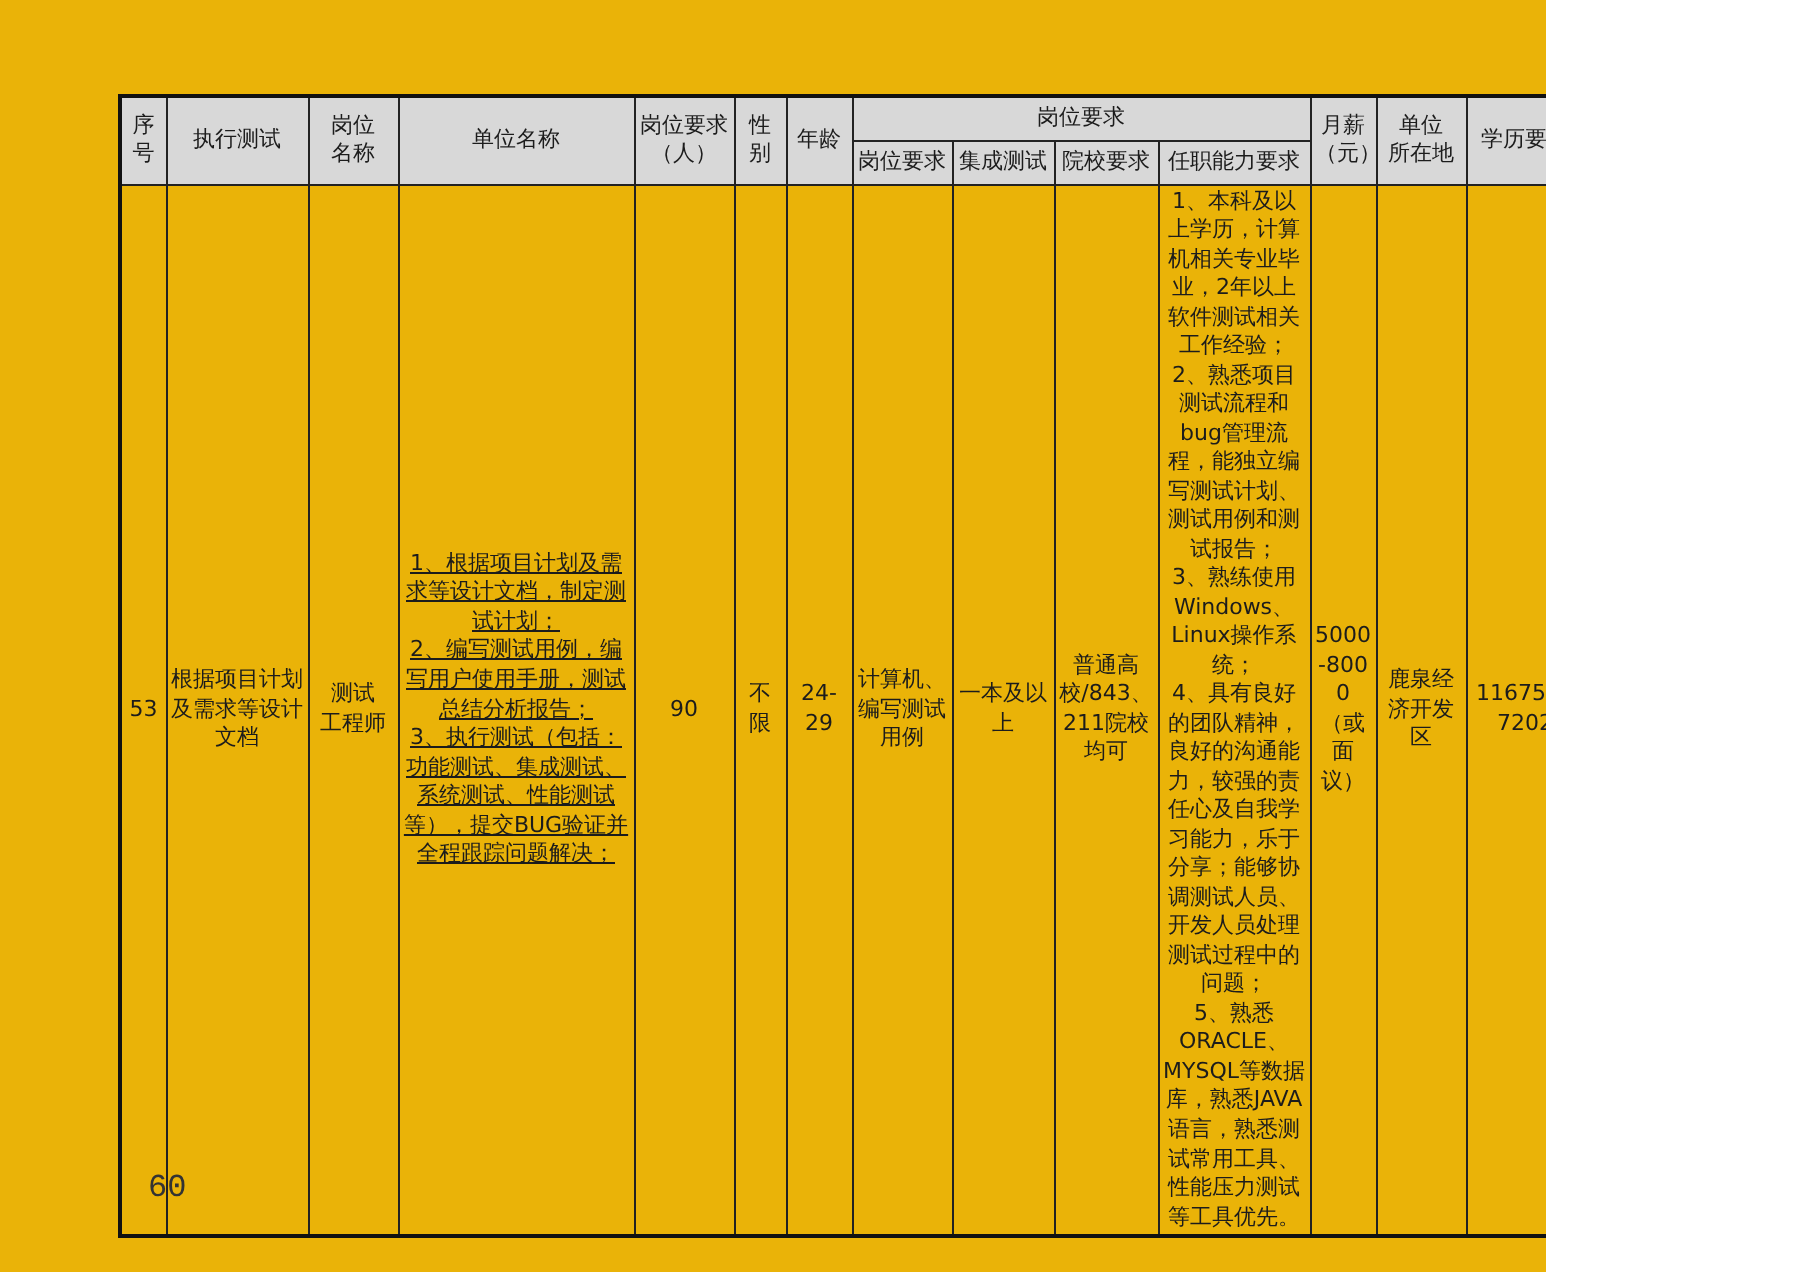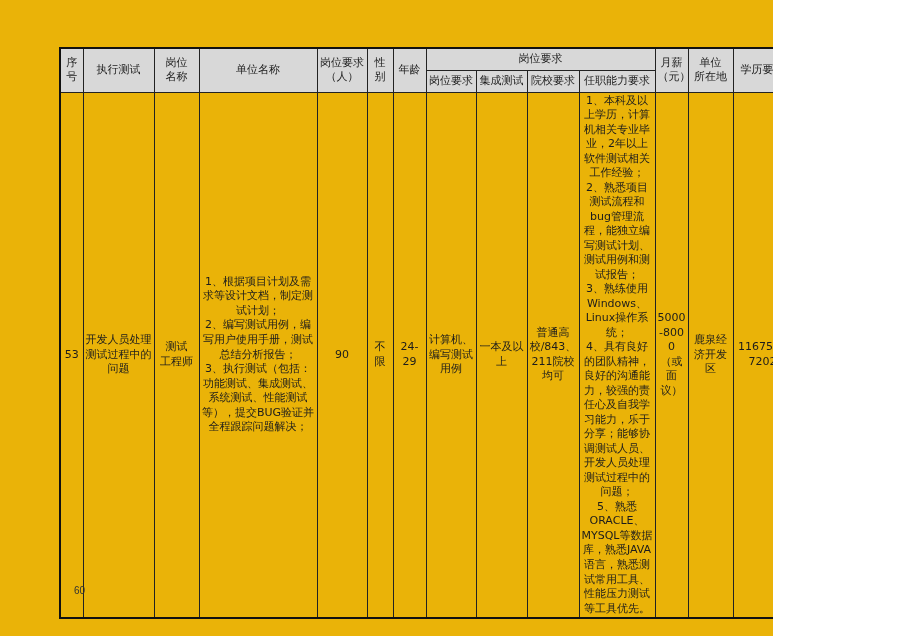--- a/index.html
+++ b/index.html
@@ -33,37 +33,38 @@
     white-space: pre-line;
     overflow: hidden;
   }
   table.grid th {
     background: #d8d8d8;
     height: 22px;
   }
   td.cell-duties {
     line-height: 1.36;
     padding: 2px 3px;
+    text-decoration: underline;
   }
   td.cell-ability {
     text-align: justify;
     line-height: 1.22;
     padding: 2px 3px;
     vertical-align: middle;
   }
   td.num {
     word-break: break-all;
   }
   tr.data-row { height: 481px; }
   .page-number {
     position: absolute;
     left: 74px;
     top: 585px;
-    font-family: Liberation Sans, sans-serif;
-    font-size: 10px;
+    font-family: Liberation Mono, monospace;
+    font-size: 16px;
     color: #333333;
   }
 </style>
 </head>
 <body>
 
 <div class="page">
 
   <table class="grid">
     <colgroup>
@@ -106,21 +107,21 @@
       <tr>
         <th>岗位要求</th>
         <th>集成测试</th>
         <th>院校要求</th>
         <th>任职能力要求</th>
       </tr>
     </thead>
     <tbody>
       <tr class="data-row">
         <td>53</td>
-        <td>开发人员处理测试过程中的问题</td>
+        <td>根据项目计划及需求等设计文档</td>
         <td>测试
 工程师</td>
         <td class="cell-duties">1、根据项目计划及需求等设计文档，制定测试计划；
 2、编写测试用例，编写用户使用手册，测试总结分析报告；
 3、执行测试（包括：功能测试、集成测试、系统测试、性能测试等），提交BUG验证并全程跟踪问题解决；</td>
         <td>90</td>
         <td>不限</td>
         <td>24-29</td>
         <td>计算机、编写测试用例</td>
         <td>一本及以上</td>

